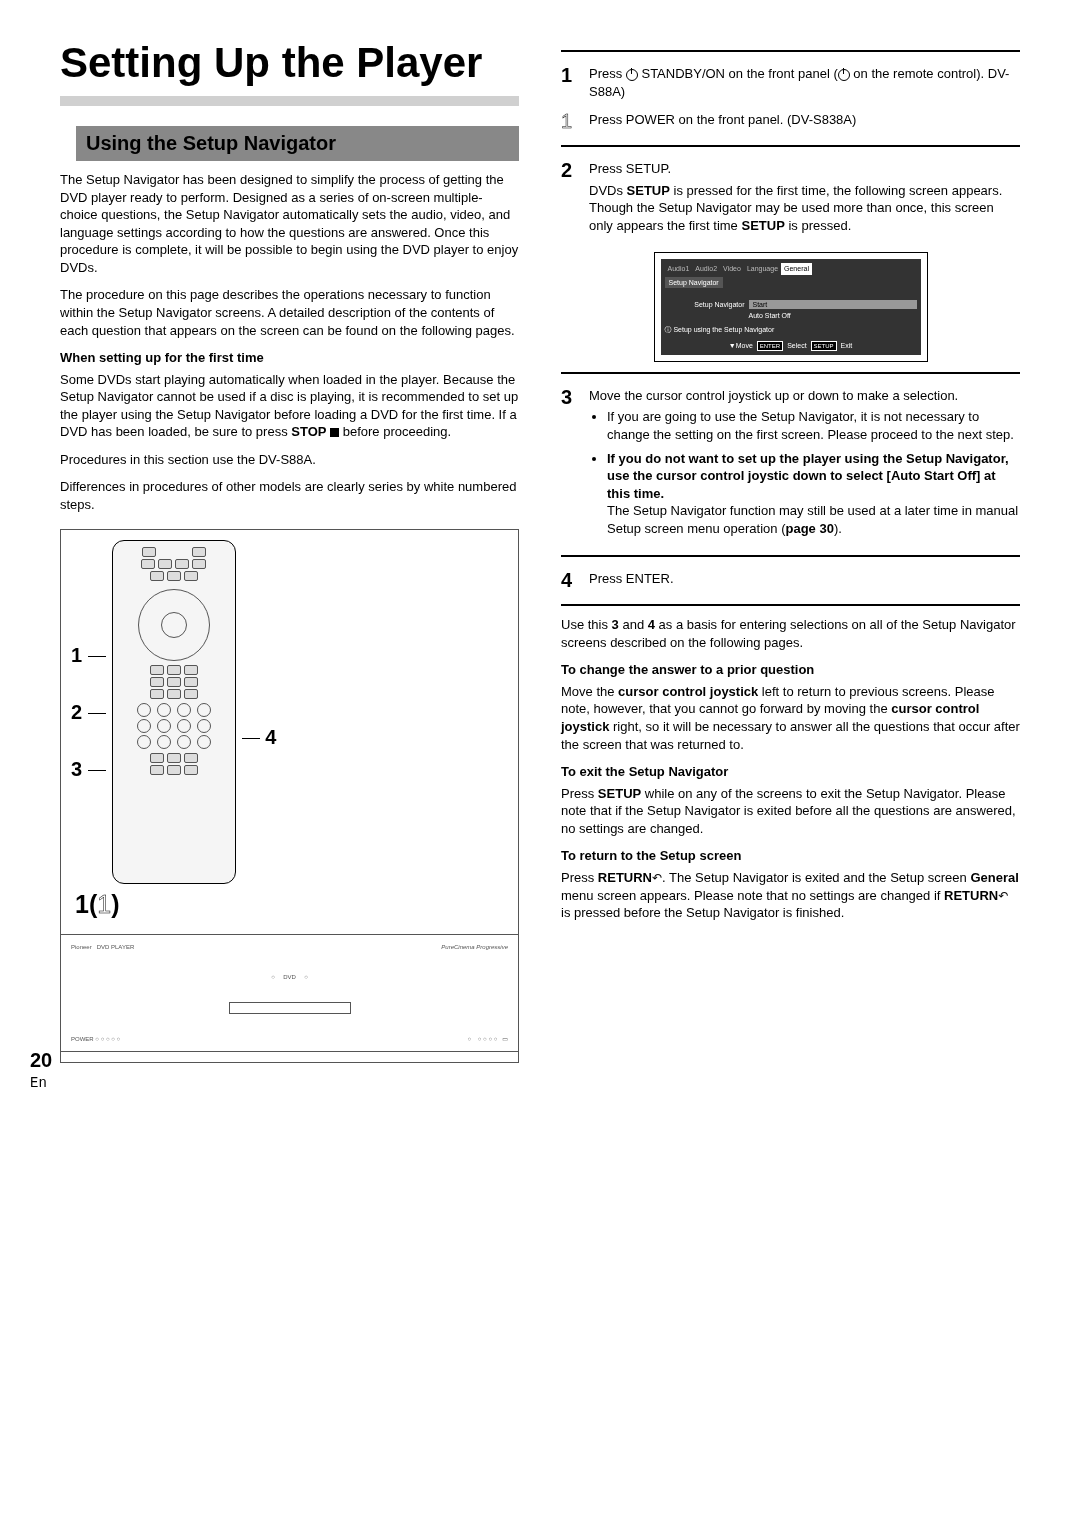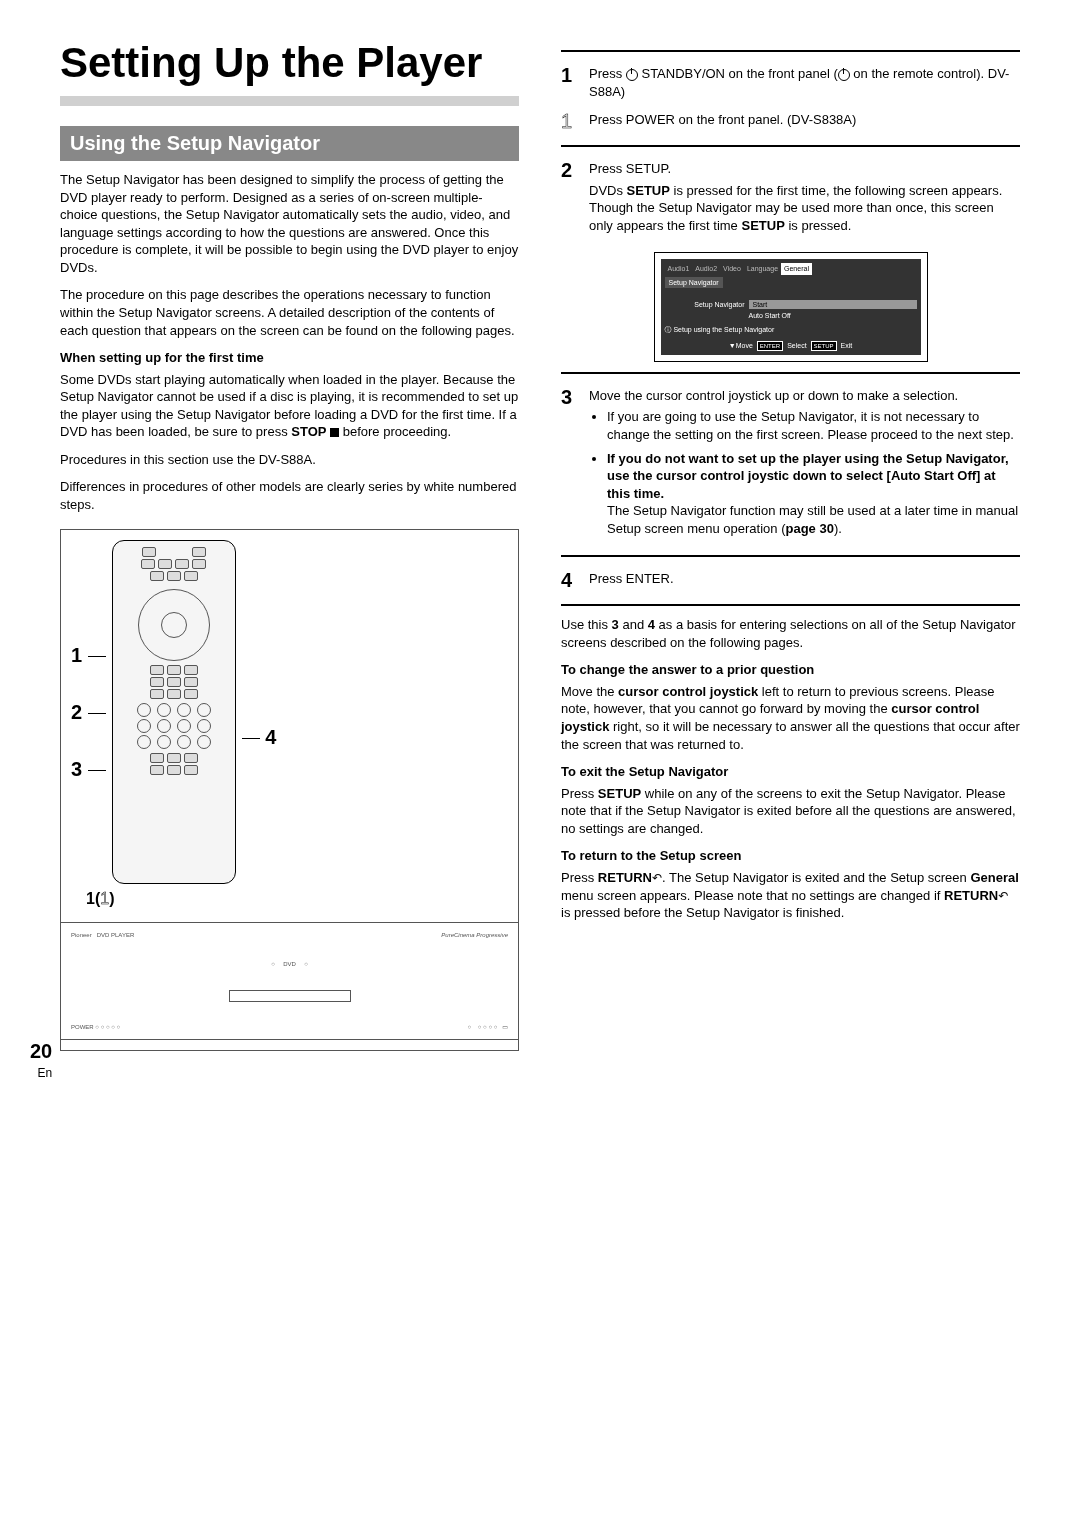--- a/index.html
+++ b/index.html
@@ -25,25 +25,25 @@
     margin: 0 0 10px 0;
     line-height: 1.1;
   }
   .title-underline {
     height: 10px;
     background: #d0d0d0;
     margin: 10px 0 20px 0;
   }
   .section-banner {
     background: #888;
-    color: #ffffff;
+    color: #000000;
     font-size: 20px;
     font-weight: bold;
     padding: 4px 10px;
-    margin: 0 0 10px 0;
+    margin: 0 0 10px 16px;
   }
   p {
     margin: 0 0 10px 0;
   }
   .sub-heading {
     font-weight: bold;
     margin: 4px 0 4px 0;
   }
   .step-item {
     display: flex;
@@ -218,43 +218,44 @@
     margin-top: 12px;
     position: relative;
     display:flex;
     flex-direction:column;
     justify-content:space-between;
     padding: 8px 10px;
   }
   .panel-row { display:flex; justify-content:space-between; align-items:center; font-size:6px; color:#555;}
   .disc-tray { width:120px; height:10px; border:0.5px solid #555; margin:0 auto;}
   .panel-label {
-    font-size: 16px;
+    font-size: 25px;
     font-weight: bold;
     align-self: flex-start;
-    margin: 4px 0 0 15px;
+    margin: 4px 0 0 4px;
   }
   .panel-label .outline {
     -webkit-text-stroke: 0.5px #000;
     color: #fff;
     font-weight: normal;
   }
   .page-num {
     position: absolute;
     bottom: -30px;
     left: -30px;
     font-size: 20px;
     font-weight: bold;
     margin-top: 44px;
   }
   .page-num-sub {
-    font-size: 12px;
+    font-size: 14px;
     font-weight: normal;
     display:block;
-    text-align:right;
+    text-align:left;
+    font-family:Liberation Mono, monospace;
   }
   .power-icon {
     display:inline-block;
     width:10px;
     height:10px;
     border:1.5px solid #000;
     border-radius:50%;
     position:relative;
     vertical-align:middle;
   }

